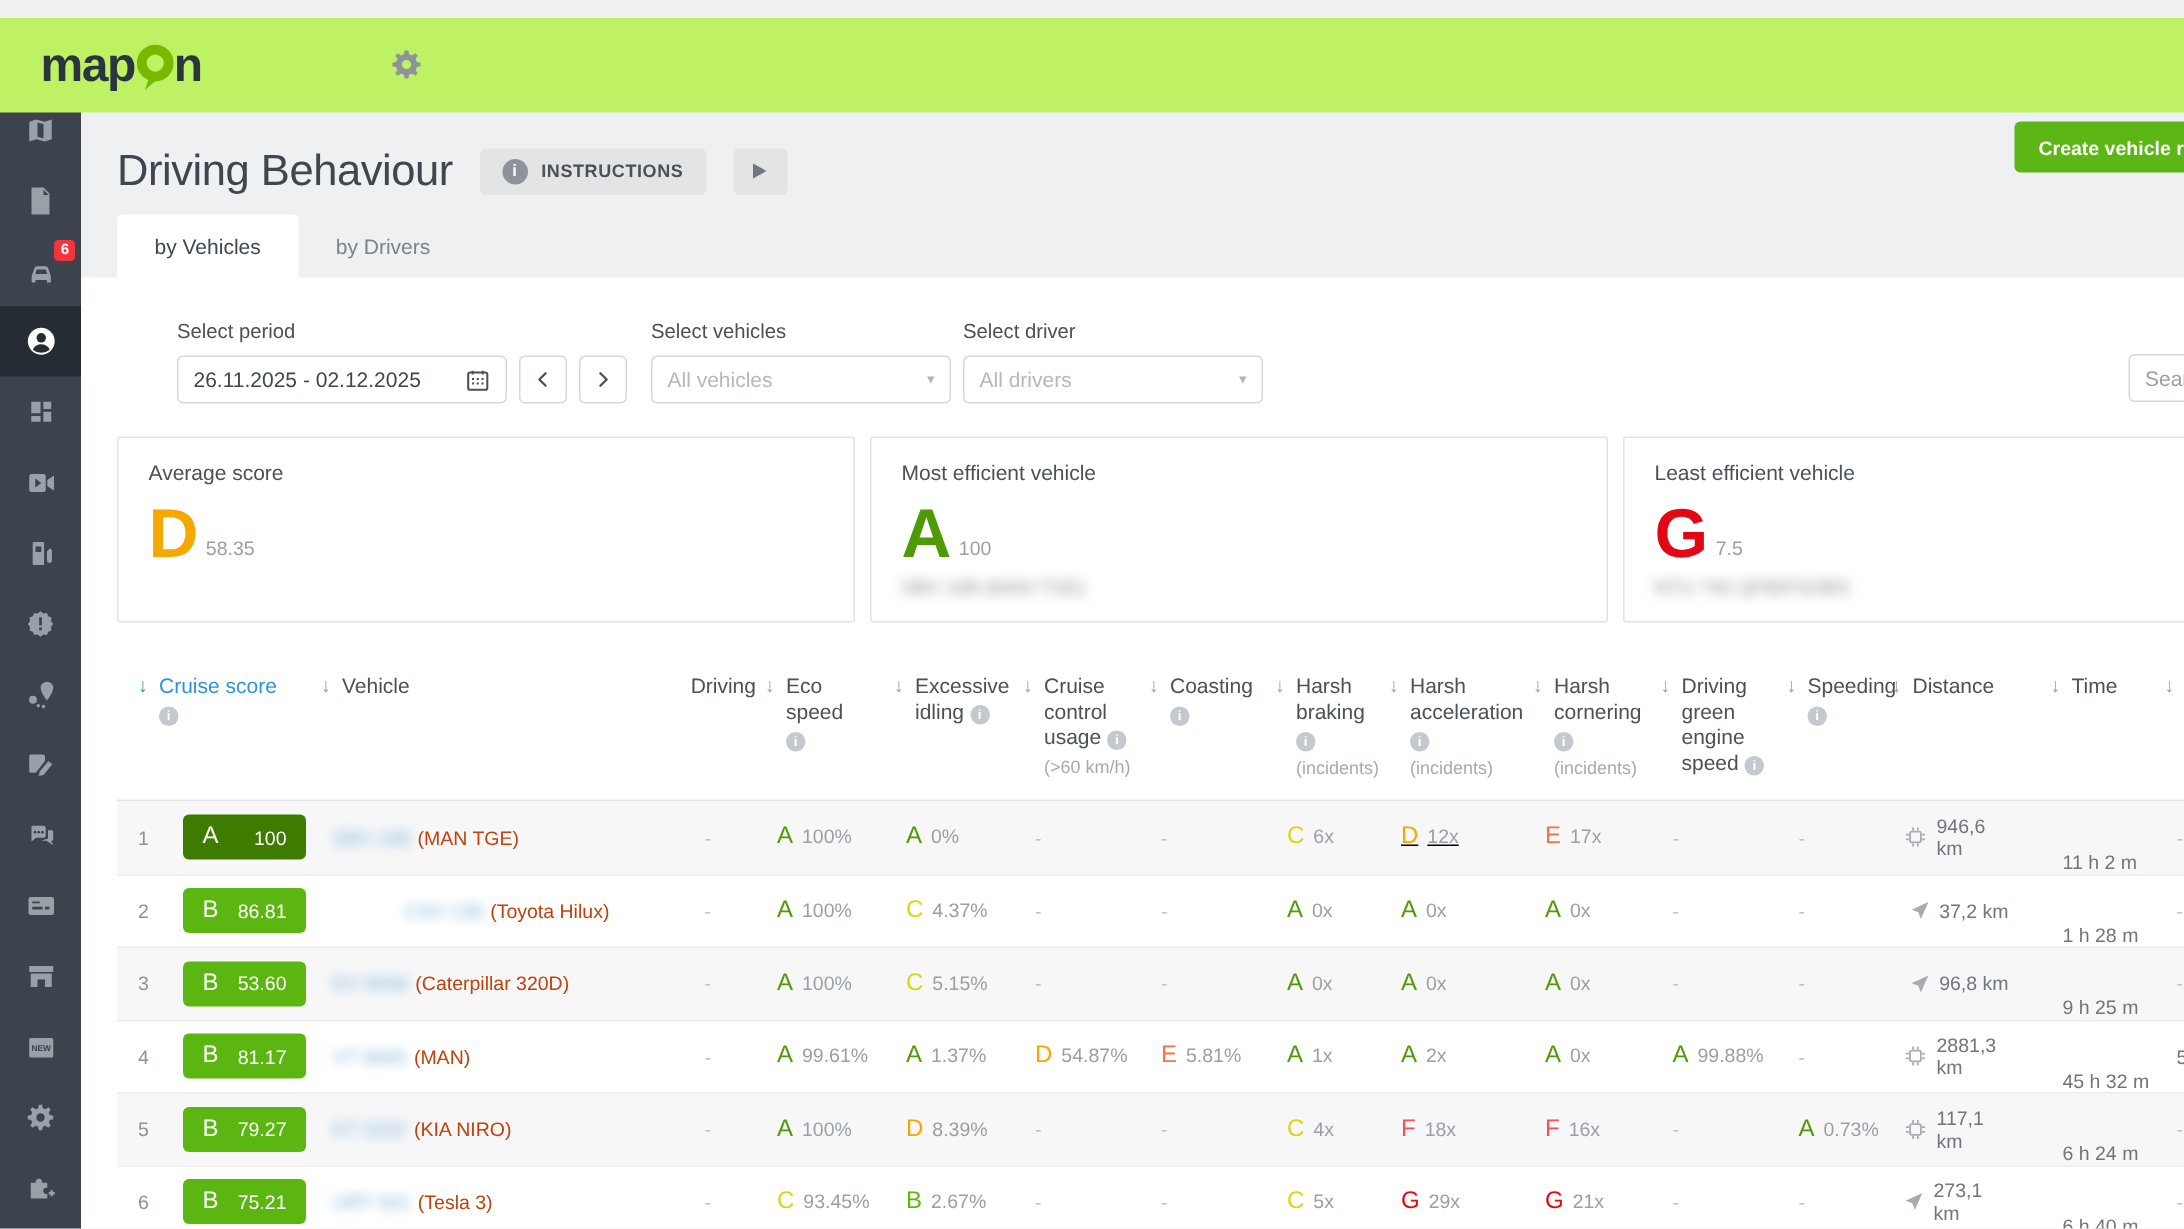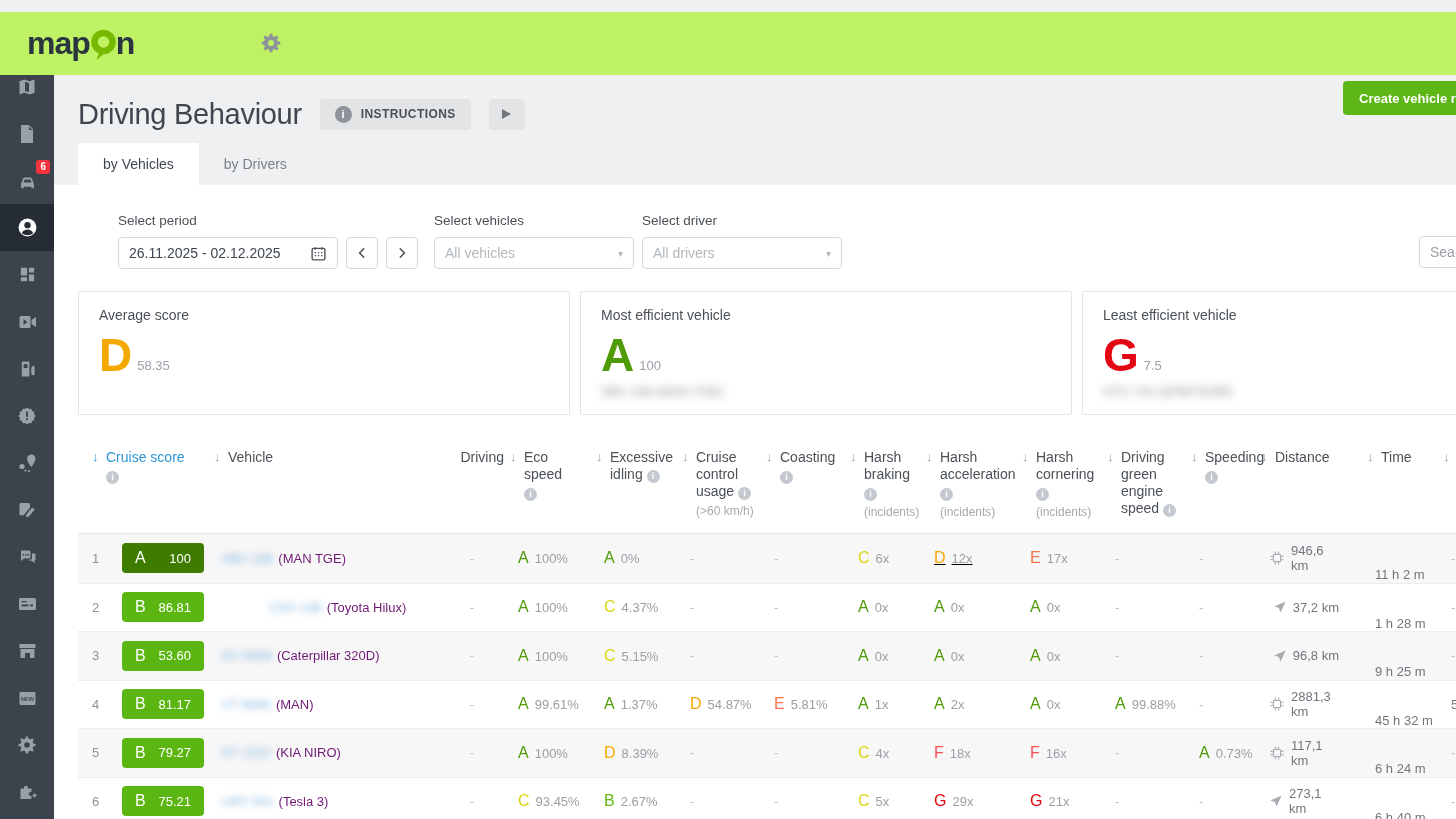--- a/index.html
+++ b/index.html
@@ -85,21 +85,21 @@
   .tr { display:flex; align-items:center; height:48.5px; font-size:13px; border-top:1px solid #ededee; }
   .tr:first-child { border-top:none; }
   .tr.odd { background:#f7f7f8; }
   .td { padding-left:8px; }
   .td.rank { color:#8d939a; padding-left:14px; }
   .badge { width:82px; height:30px; border-radius:4px; color:#fff; display:flex; align-items:center;
     justify-content:space-between; padding:0 13px; }
   .badge .bl { font-size:16px; }
   .badge .bs { font-size:13px; }
   .plate { filter:blur(3.5px); color:#7fb3da; margin-right:5px; }
-  .vlink { color:#701a75; cursor:pointer; }
+  .vlink { color:#c2410c; cursor:pointer; }
   .gl { font-size:16px; }
   .gv { color:#9aa0a6; margin-left:6px; }
   .dash { color:#b9bfc5; }
   .td.right { text-align:right; padding-right:36px; padding-left:0; }
   .td.dist { display:flex; align-items:center; justify-content:flex-end; padding-right:28px; color:#70767d; }
   .td.dist svg { margin-right:6px; flex:none; }
   .td.time { color:#70767d;margin-top:32px; }
   .td.pto { color:#70767d; white-space:nowrap; }
 </style>
 </head>

